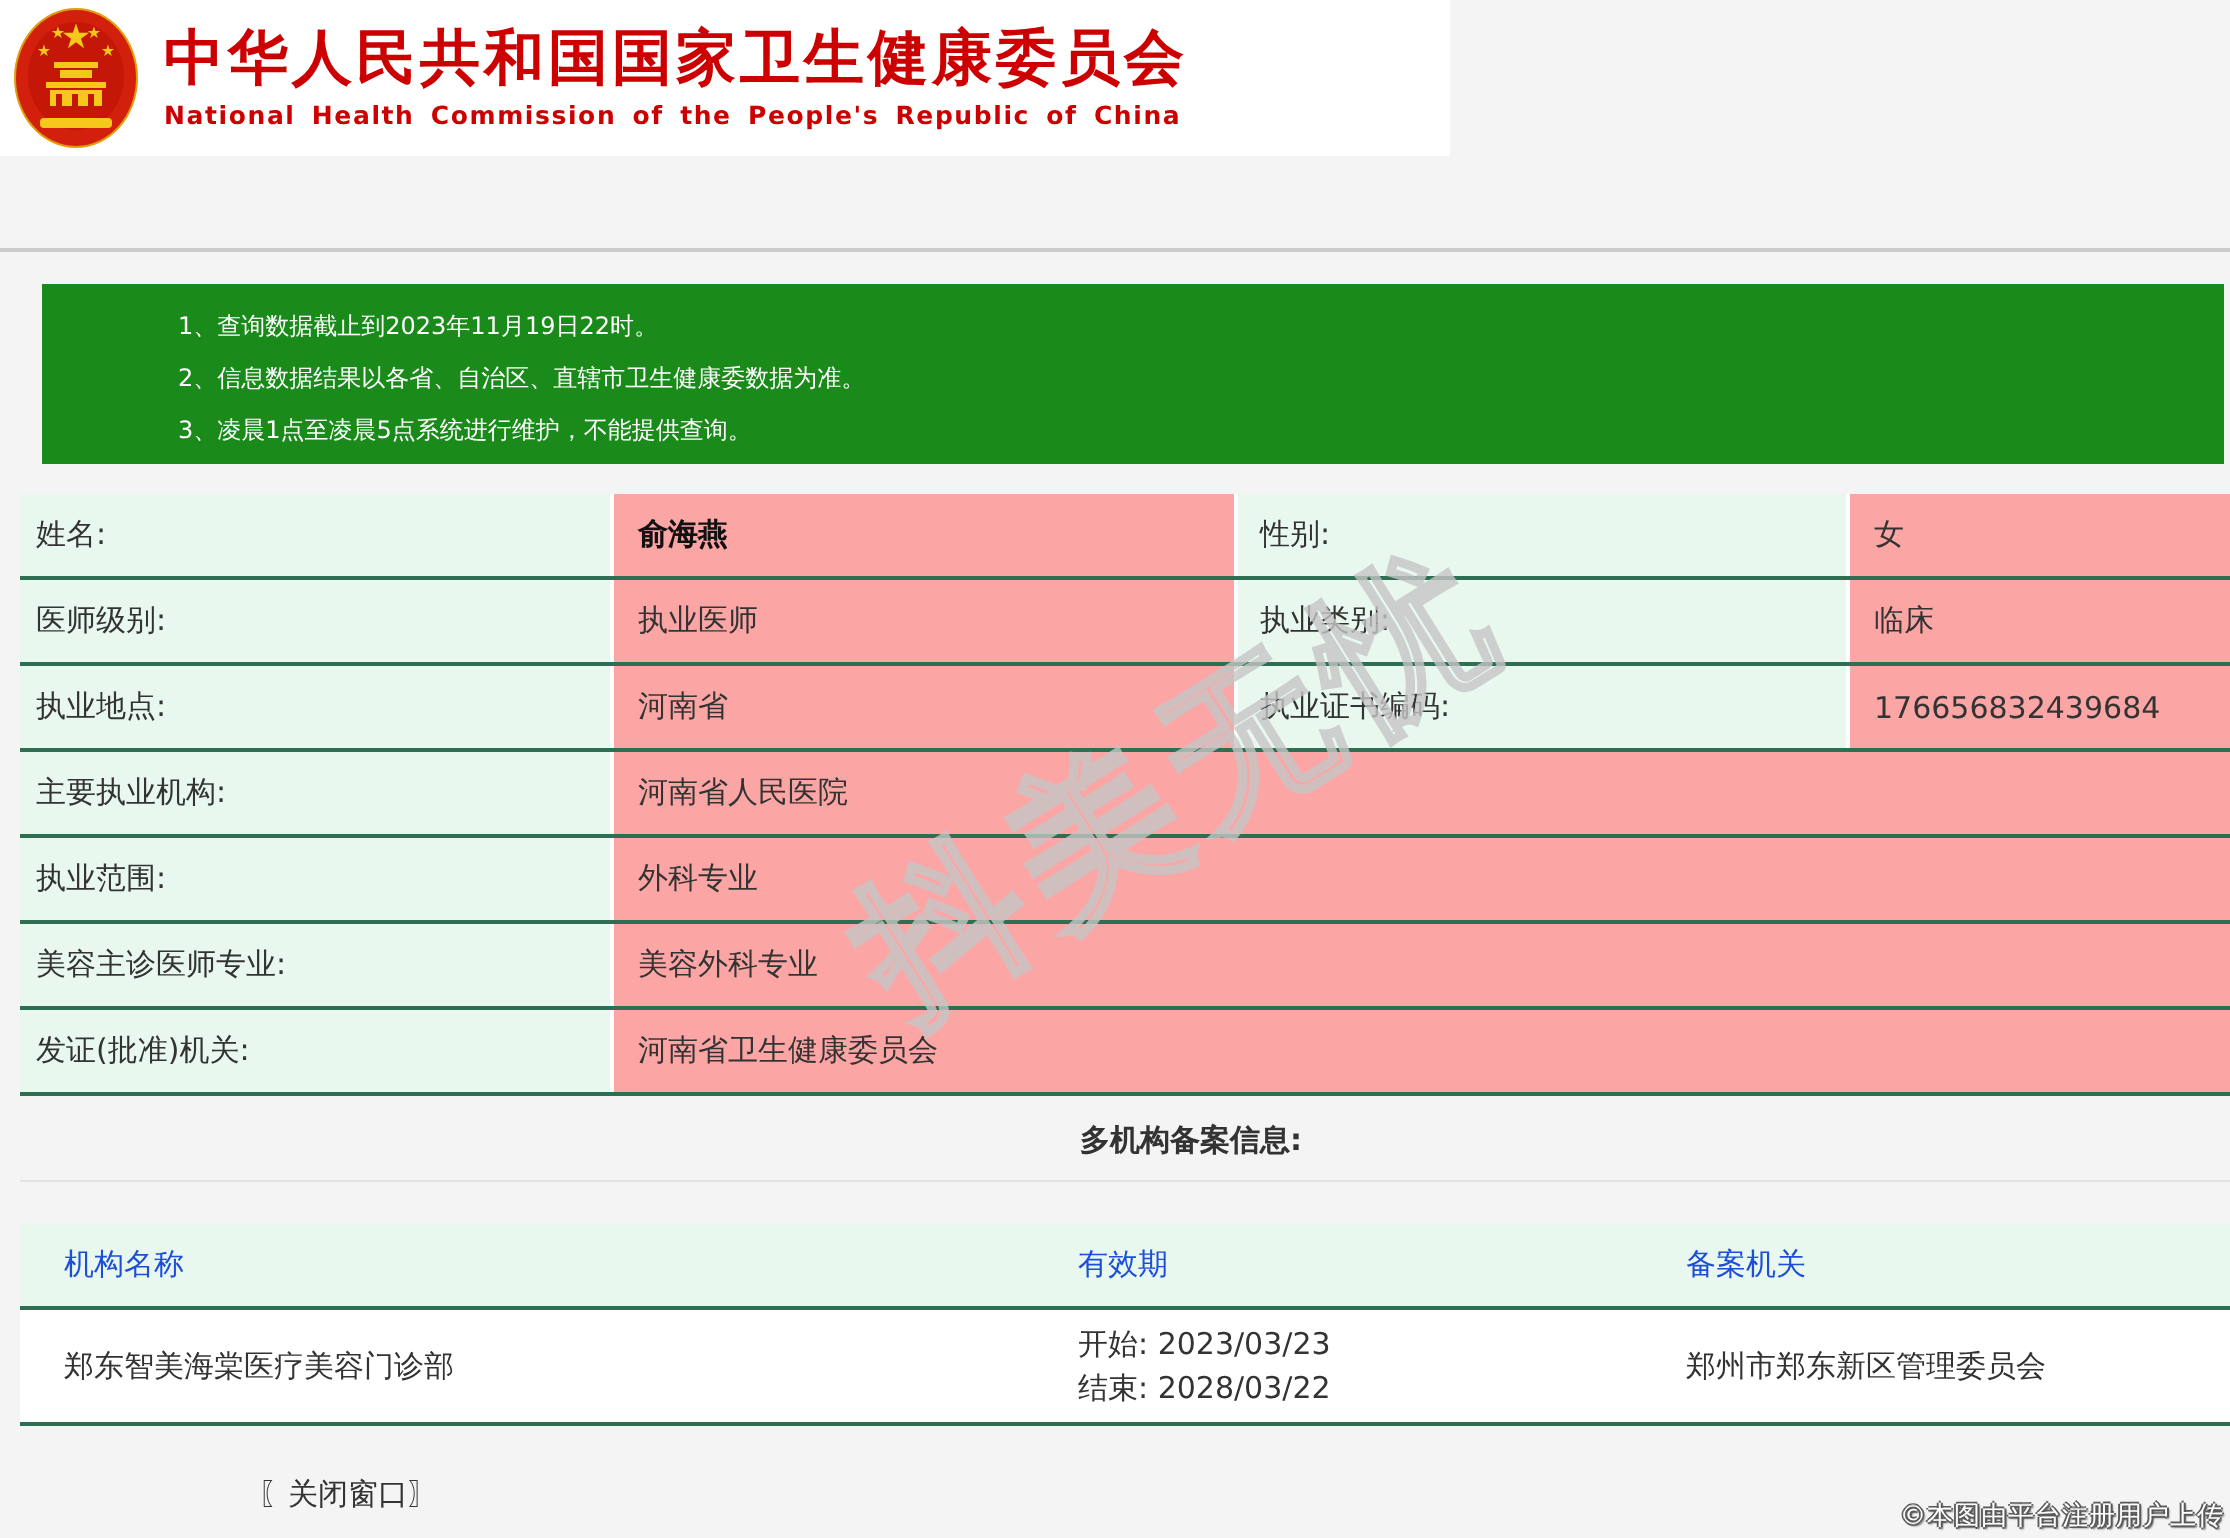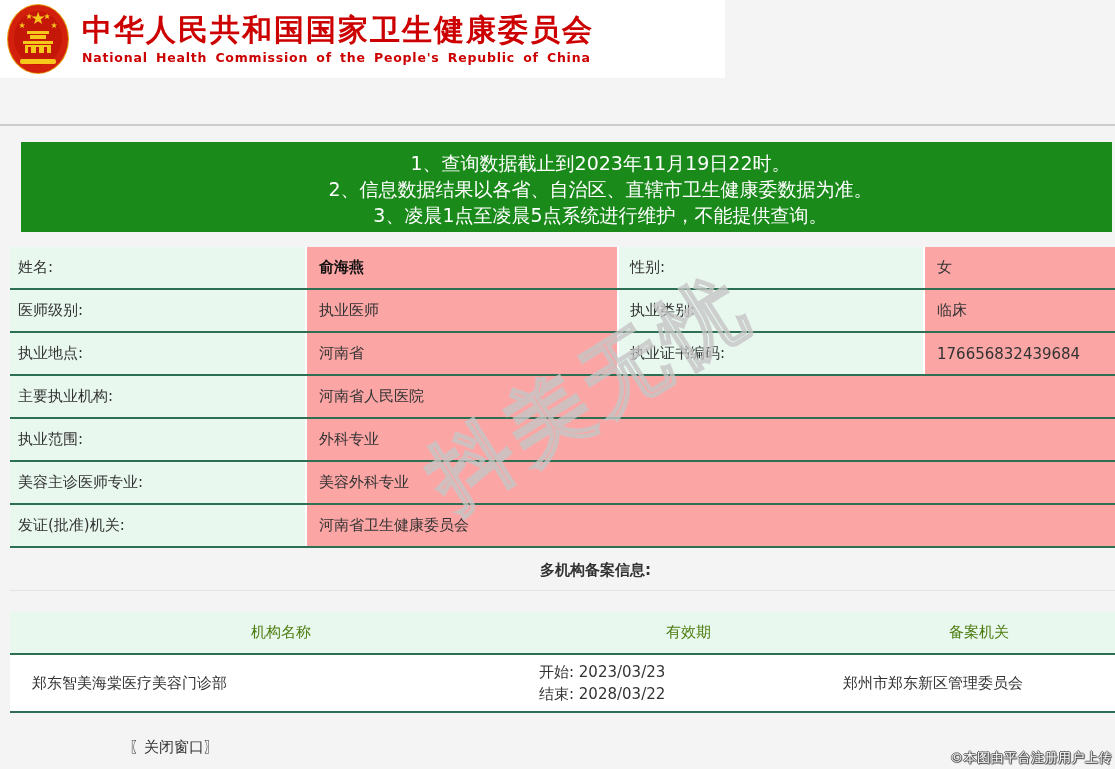--- a/index.html
+++ b/index.html
@@ -36,22 +36,21 @@
     position:absolute; left:0; top:124px;
     width:1115px; height:2px; background:#cccccc;
   }
 
   
   .notice {
     position:absolute; left:21px; top:142px;
     width:1091px; height:90px;
     background:#1a8a1a; color:#ffffff;
     padding:8px 0 0 68px;
-    font-size:19px;
-    text-align:center;
+    font-size:12px;
   }
   .notice-line { line-height:26px; white-space:nowrap; }
 
   
   .main-table { position:absolute; left:10px; top:247px; width:1105px; }
   .mt-row { display:flex; height:43px; border-bottom:2px solid #2e6e52; }
   .cell { display:flex; align-items:center; font-size:15px; height:100%; }
   .lbl { background:#e8f8ef; font-weight:normal; }
   .val { background:#fca5a5; }
   .c1 { width:297px; padding-left:8px;  border-right:2px solid #fff; }
@@ -67,21 +66,21 @@
     text-align:center; font-weight:bold; font-size:15px; color:#333;
   }
   .org-table-topline {
     position:absolute; left:10px; top:590px;
     width:1105px; height:1px; background:#e3e3e3;
   }
   .bottom-table { position:absolute; left:10px; top:612px; width:1105px; }
   .bt-header {
     display:flex; align-items:center; height:43px;
     background:#e8f8ef; border-bottom:2px solid #2e6e52;
-    font-size:15px; color:#4d7c0f;text-align:center;
+    font-size:15px; color:#1d4ed8;
   }
   .bt-row {
     display:flex; align-items:center;
     background:#ffffff; border-bottom:2px solid #2e6e52;
     padding:6px 0; min-height:55px; font-size:15px;
   }
   .bc1 { width:520px; padding-left:22px; }
   .bc2 { width:308px; padding-left:9px; }
   .bc3 { flex:1;      padding-left:5px; }
   .period-line { line-height:22px; }

